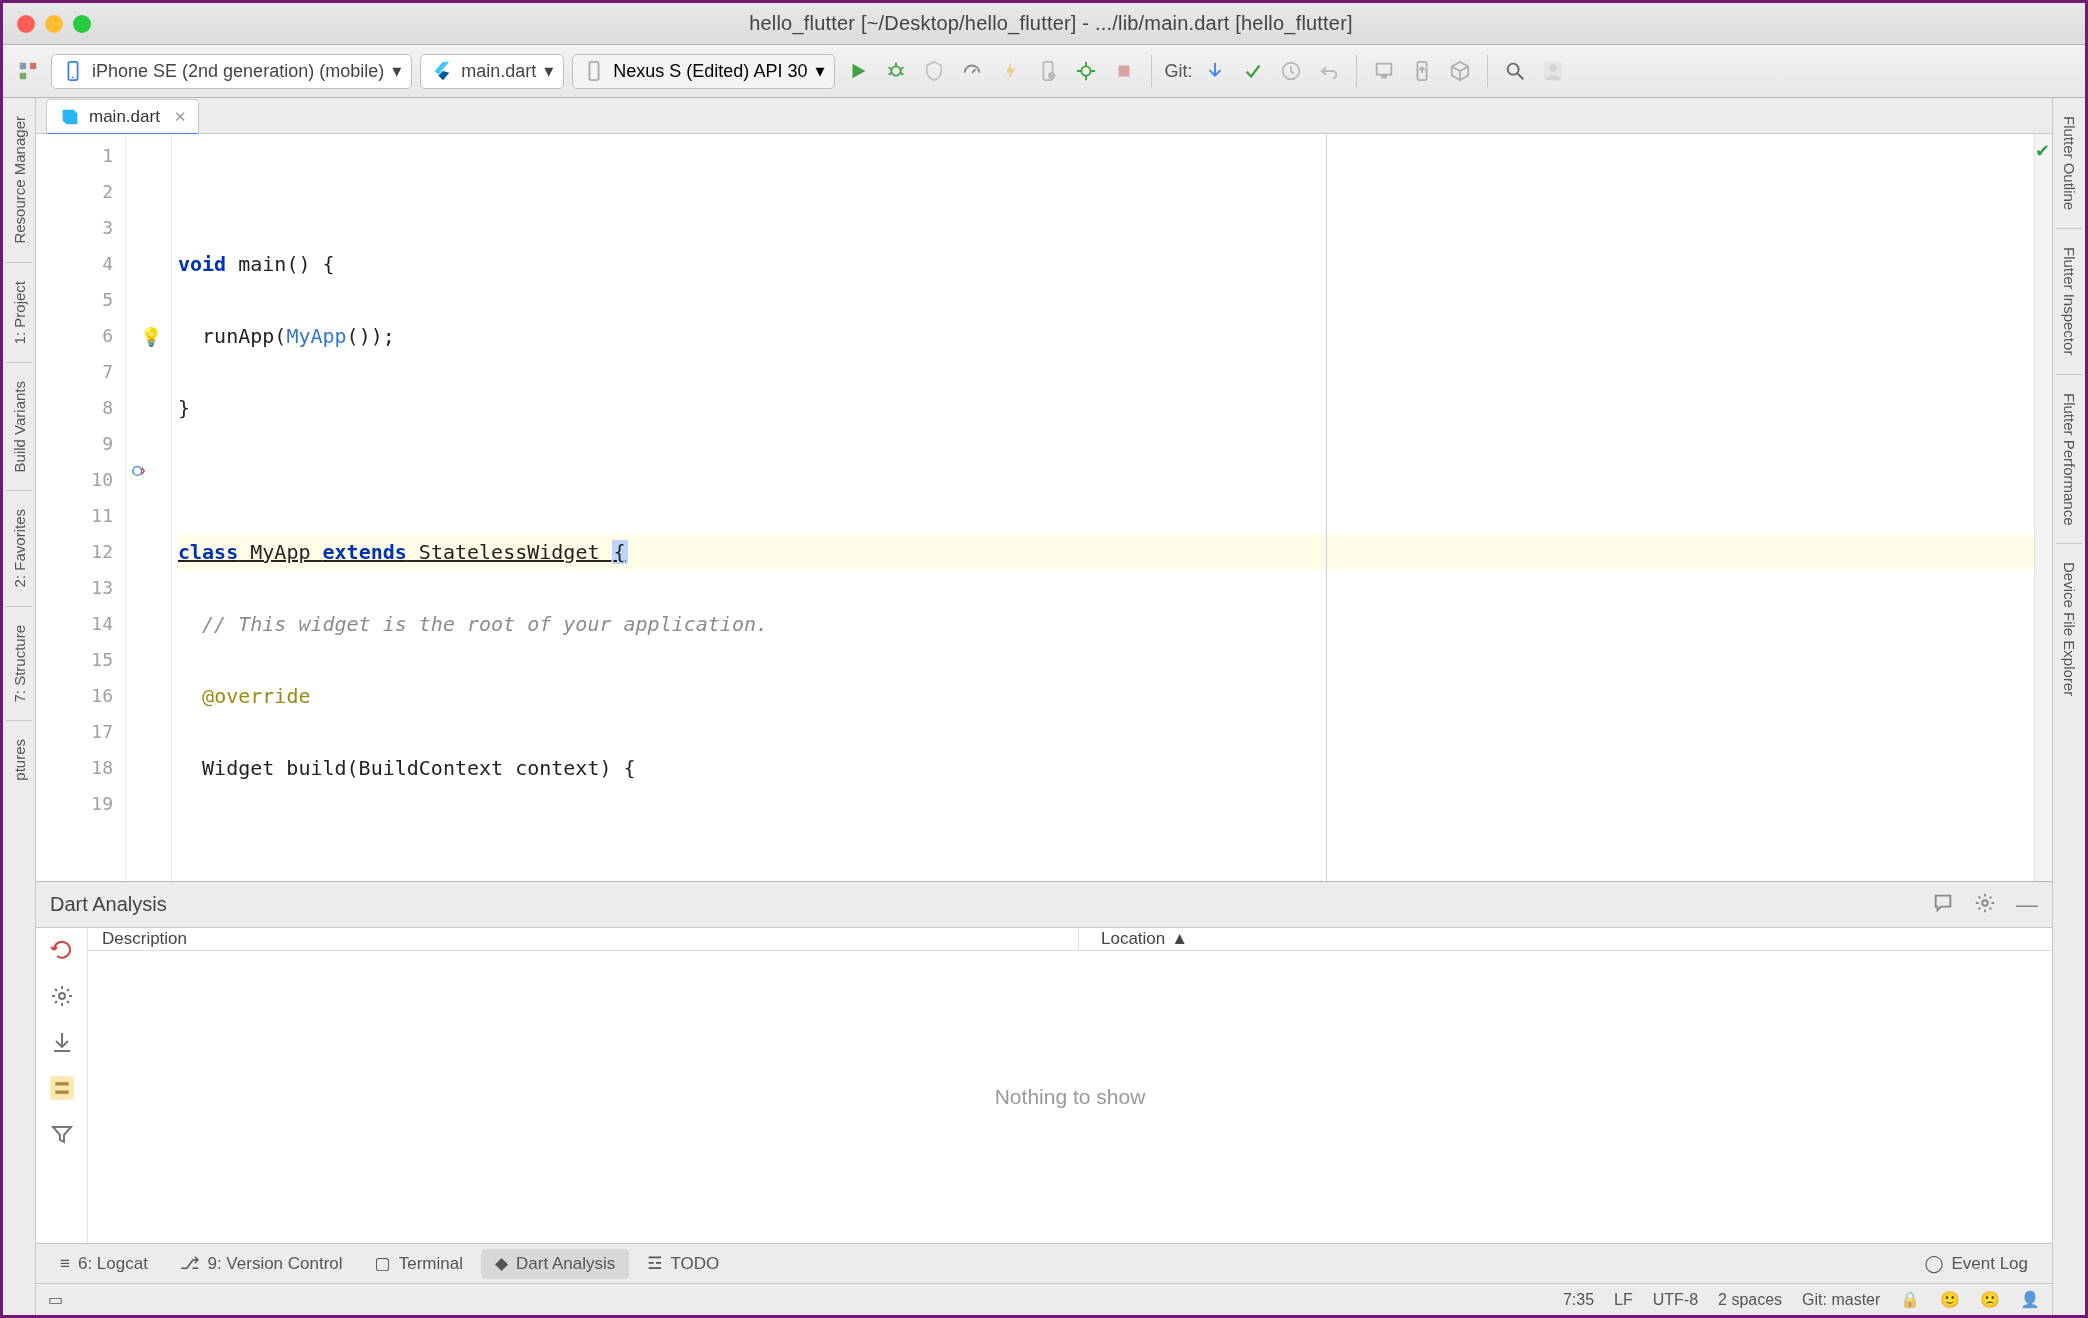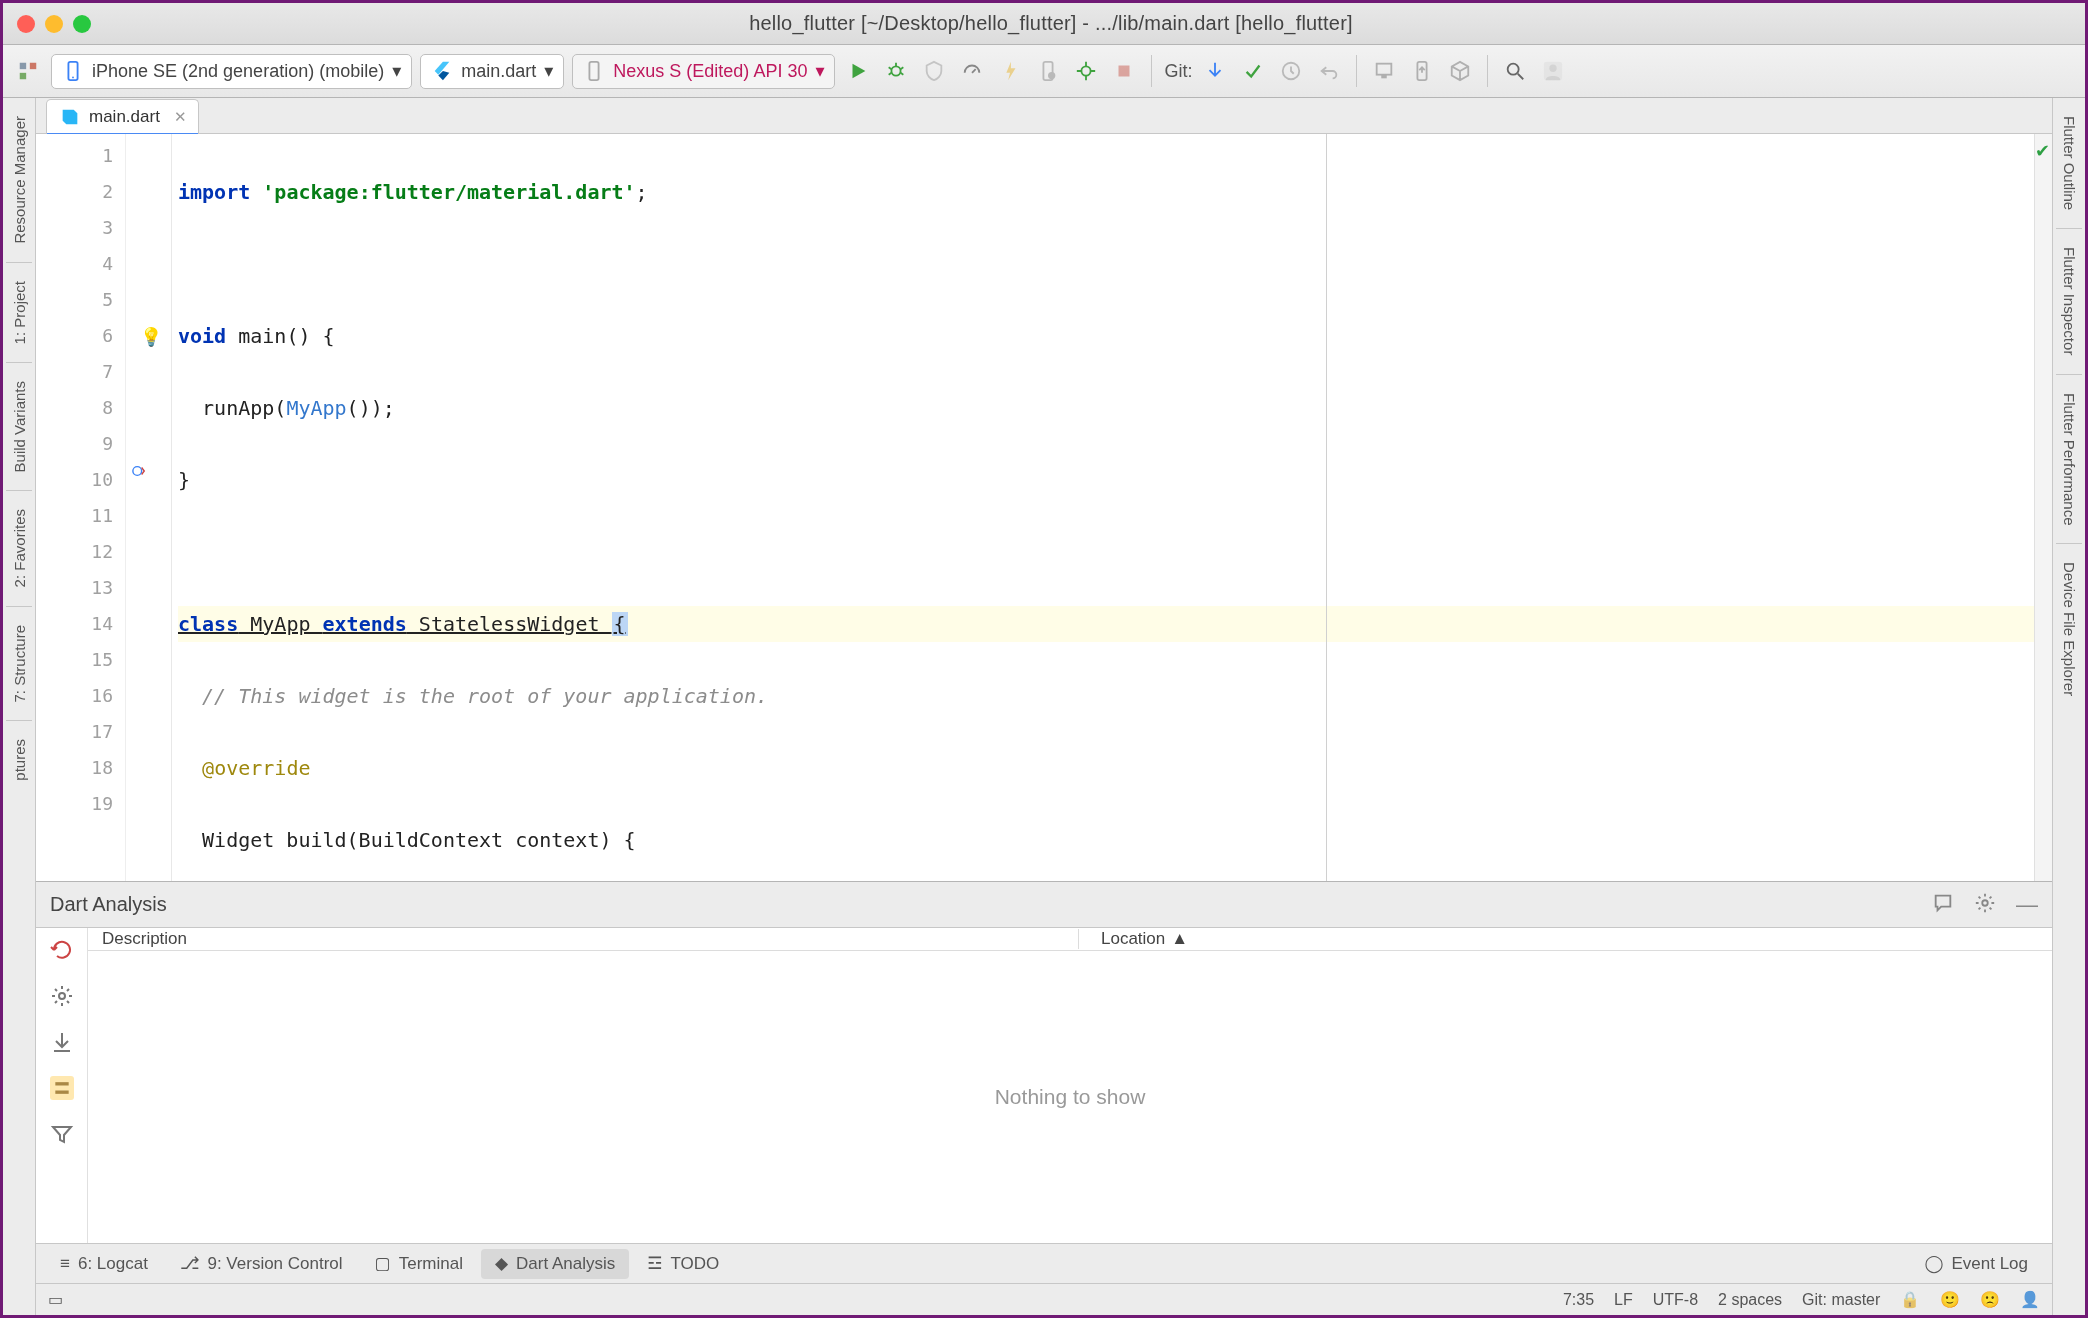--- a/index.html
+++ b/index.html
@@ -5,21 +5,21 @@
 * { margin:0; padding:0; box-sizing:border-box; }
 body { font-family:-apple-system,"Helvetica Neue",sans-serif; font-size:13px; color:#333; background:#f0f0f0; width:2088px; height:1318px; overflow:hidden; }
 .window { display:flex; flex-direction:column; width:100%; height:100%; border:3px solid #701a75; }
 .titlebar { height:42px; background:linear-gradient(#e8e8e8,#dcdcdc); display:flex; align-items:center; padding:0 14px; border-bottom:1px solid #b5b5b5; }
 .traffic { display:flex; gap:10px; }
 .tbtn { width:18px; height:18px; border-radius:50%; }
 .red{background:#ff5f57;} .yel{background:#febc2e;} .grn{background:#28c840;}
 .titletxt { flex:1; text-align:center; font-size:20px; color:#444; letter-spacing:0.2px; }
 .toolbar { height:53px; background:linear-gradient(#f2f2f2,#e8e8e8); border-bottom:1px solid #b5b5b5; display:flex; align-items:center; padding:0 10px; gap:8px; }
 .tbtn2 { height:35px; background:#fff; border:1px solid #bfbfbf; border-radius:5px; display:flex; align-items:center; padding:0 10px; gap:8px; font-size:18px; color:#444; cursor:pointer; }
-.tbtn2.disabled { color:#be185d; background:#f4f4f4; }
+.tbtn2.disabled { color:#000000; background:#f4f4f4; }
 .ico { display:inline-flex; align-items:center; justify-content:center; width:22px; height:22px; }
 .ico svg{width:100%;height:100%;}
 .toolbar .sep { width:1px; height:32px; background:#c7c7c7; margin:0 4px; }
 .toolbar .tool { width:30px; height:30px; display:flex; align-items:center; justify-content:center; cursor:pointer; color:#777; }
 .toolbar .tool svg{width:22px;height:22px;}
 .content { flex:1; display:flex; min-height:0; }
 .leftstrip,.rightstrip { width:33px; background:#ececec; border-right:1px solid #c7c7c7; display:flex; flex-direction:column; align-items:center; padding-top:8px; gap:2px; }
 .rightstrip{border-right:none;border-left:1px solid #c7c7c7;}
 .vlabel { writing-mode:vertical-rl; transform:rotate(180deg); font-size:15px; color:#555; padding:10px 0; cursor:pointer; display:flex; align-items:center; }
 .vlabel.r { transform:none; }
@@ -280,21 +280,20 @@
             <div>19</div>
         </div>
         <div class="gut2">
           <div class="bulb">💡</div>
           <svg class="ovico" viewBox="0 0 16 16">
               <circle cx="6" cy="8" r="5" fill="none" stroke="#3b82f6" stroke-width="1.6"></circle>
               <path d="M11 12 L14 8 L11 4" fill="none" stroke="#cc4444" stroke-width="1.6"></path>
             </svg>
         </div>
         <div class="code">
-<div><span class="kw">import </span><span class="str">'package:flutter/material.dart'</span><span>;</span></div>
 <div> </div>
 <div><span class="kw">void</span><span> main() {</span></div>
 <div><span>  runApp(</span><span class="typ">MyApp</span><span>());</span></div>
 <div><span>}</span></div>
 <div> </div>
 <div class="hl-line"><span class="kw">class</span><span> MyApp </span><span class="kw">extends</span><span> StatelessWidget </span><span class="caret-brace">{</span></div>
 <div><span class="cmt">  // This widget is the root of your application.</span></div>
 <div><span>  </span><span class="ann">@override</span></div>
 <div><span>  Widget build(BuildContext context) {</span></div>
 

